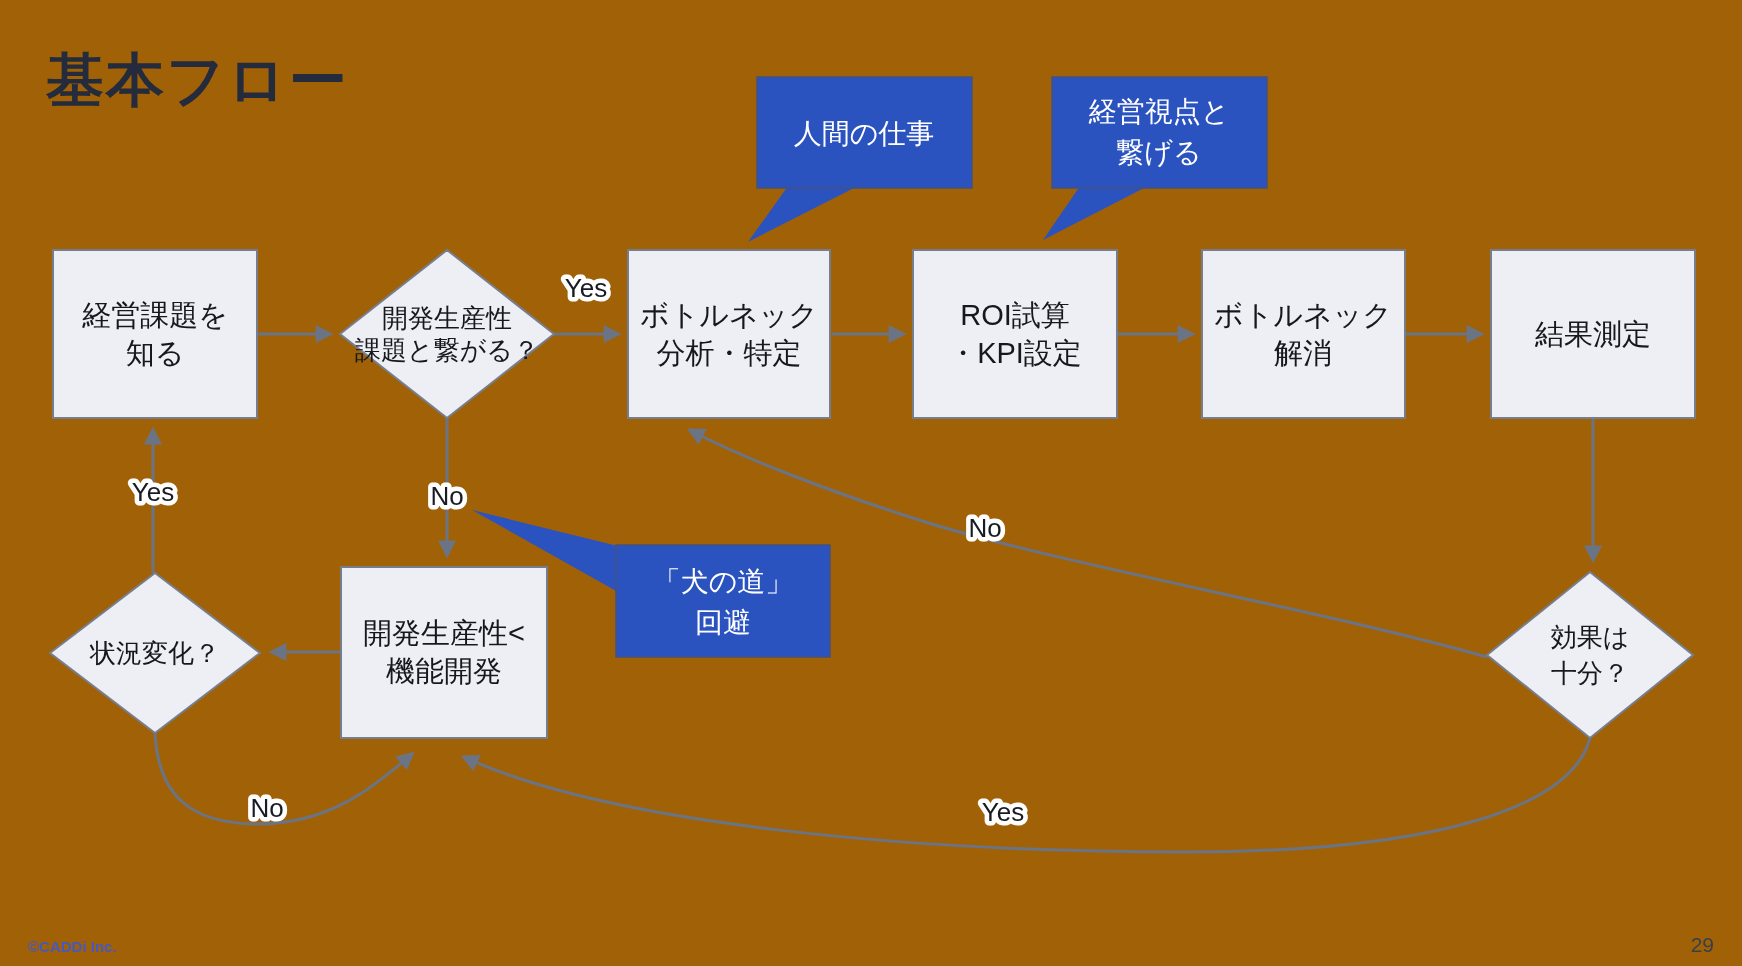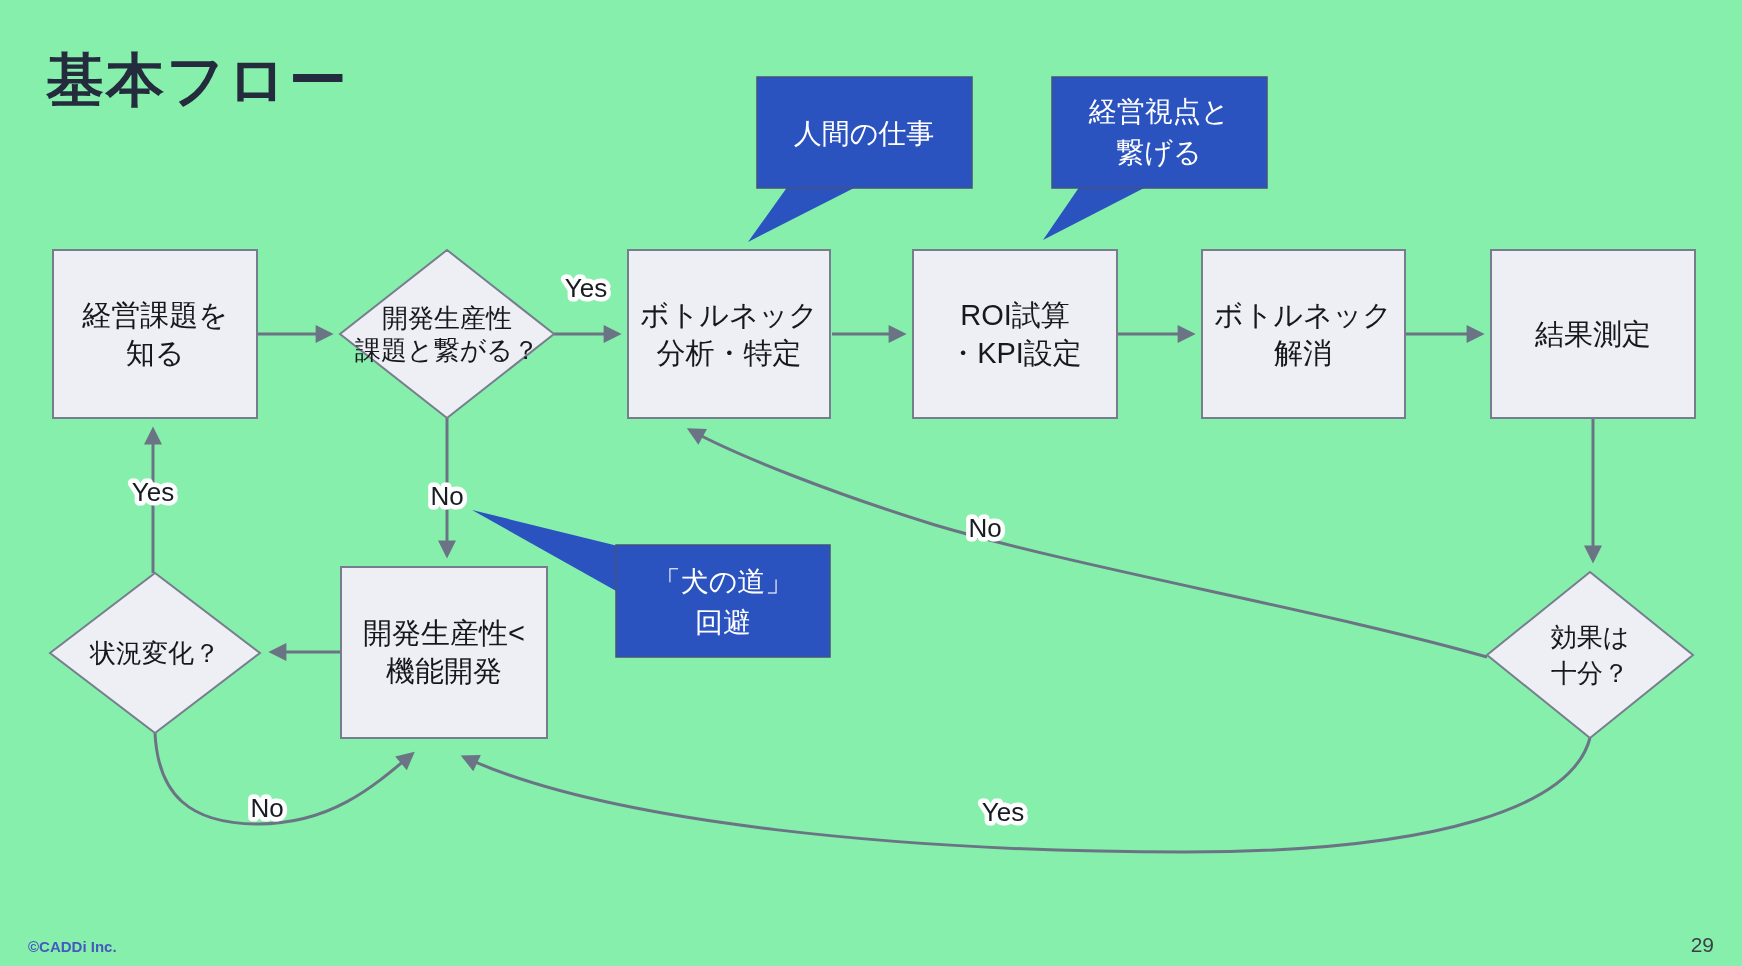--- a/index.html
+++ b/index.html
@@ -1,16 +1,16 @@
 <!DOCTYPE html>
 <html><head>
 <meta charset="utf-8">
 <style>
   html,body{margin:0;padding:0;background:#ffffff;}
-  .slide{position:relative;width:1742px;height:966px;background:#86efac;overflow:hidden;}
+  .slide{position:relative;width:1742px;height:966px;background:#a16207;overflow:hidden;}
   text{font-family:"Liberation Sans","DejaVu Sans",sans-serif;}
   .title-text{font-size:58px;font-weight:900;fill:#242b3c;letter-spacing:2px;}
   .node-text{font-size:29px;fill:#16181d;text-anchor:middle;dominant-baseline:central;}
   .diamond-text{font-size:26px;fill:#16181d;text-anchor:middle;dominant-baseline:central;}
   .callout-text{font-size:28px;fill:#ffffff;text-anchor:middle;dominant-baseline:central;}
   .edge-label{font-size:26px;fill:#181b22;text-anchor:middle;dominant-baseline:central;
               stroke:#ffffff;stroke-width:9px;paint-order:stroke;stroke-linejoin:round;}
   .footer-copy{font-size:15px;font-weight:700;fill:#4559be;}
   .page-num{font-size:21px;fill:#3a3f48;text-anchor:end;}
   .flow-edge{fill:none;stroke-width:3px;}

